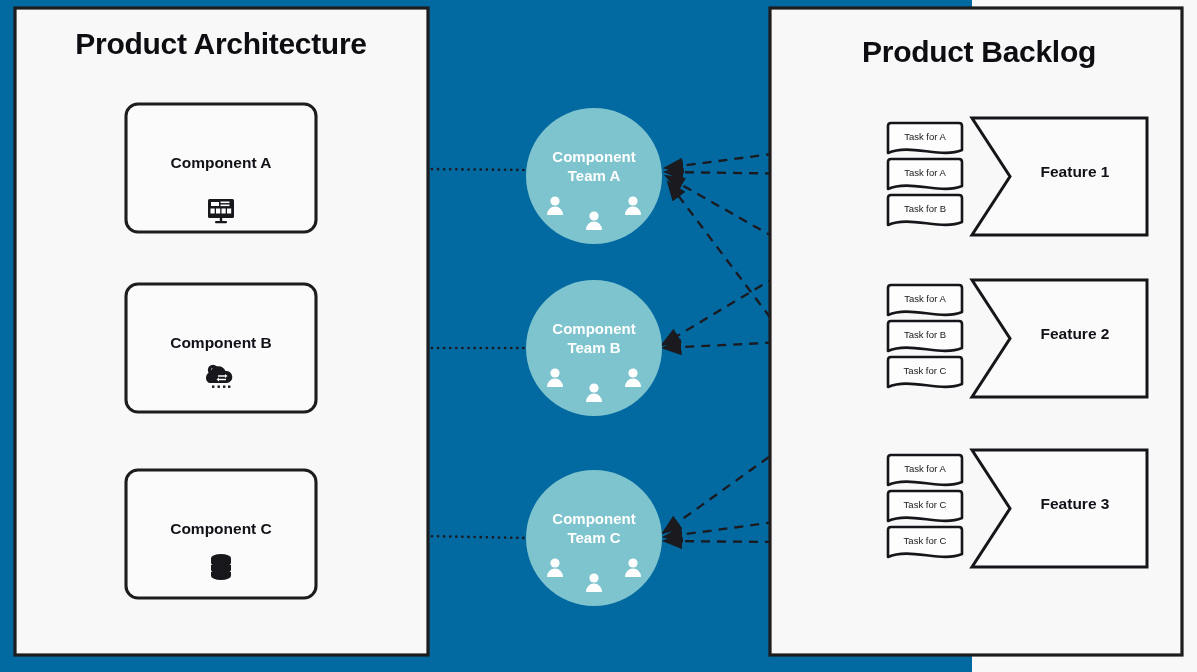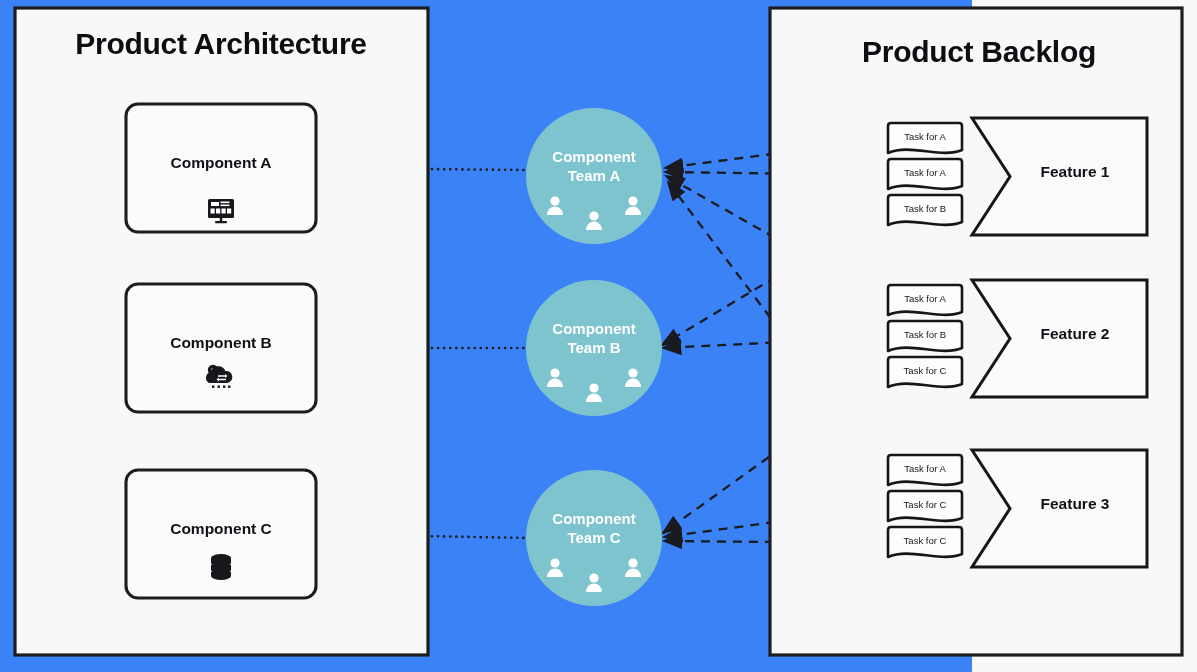--- a/index.html
+++ b/index.html
@@ -10,21 +10,21 @@
   body {
     width: 1197px;
     height: 672px;
     font-family: "Liberation Sans", sans-serif;
     overflow: hidden;
   }
   #stage {
     position: relative;
     width: 972px;
     height: 672px;
-    background: #3b82f6;
+    background: #0369a1;
   }
   svg.layer {
     position: absolute;
     left: 0;
     top: 0;
     width: 1197px;
     height: 672px;
     overflow: visible;
   }
   #svg-edges { z-index: 1; }

